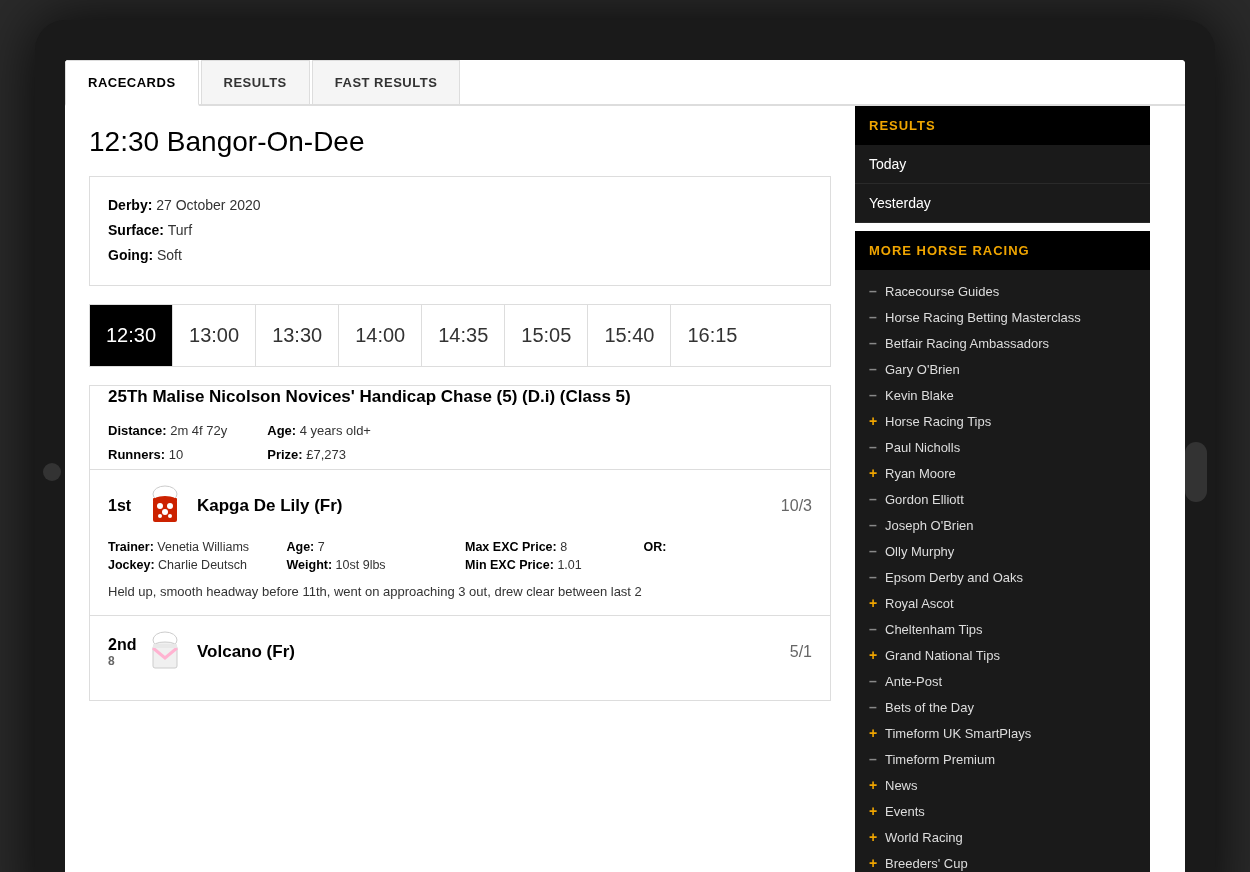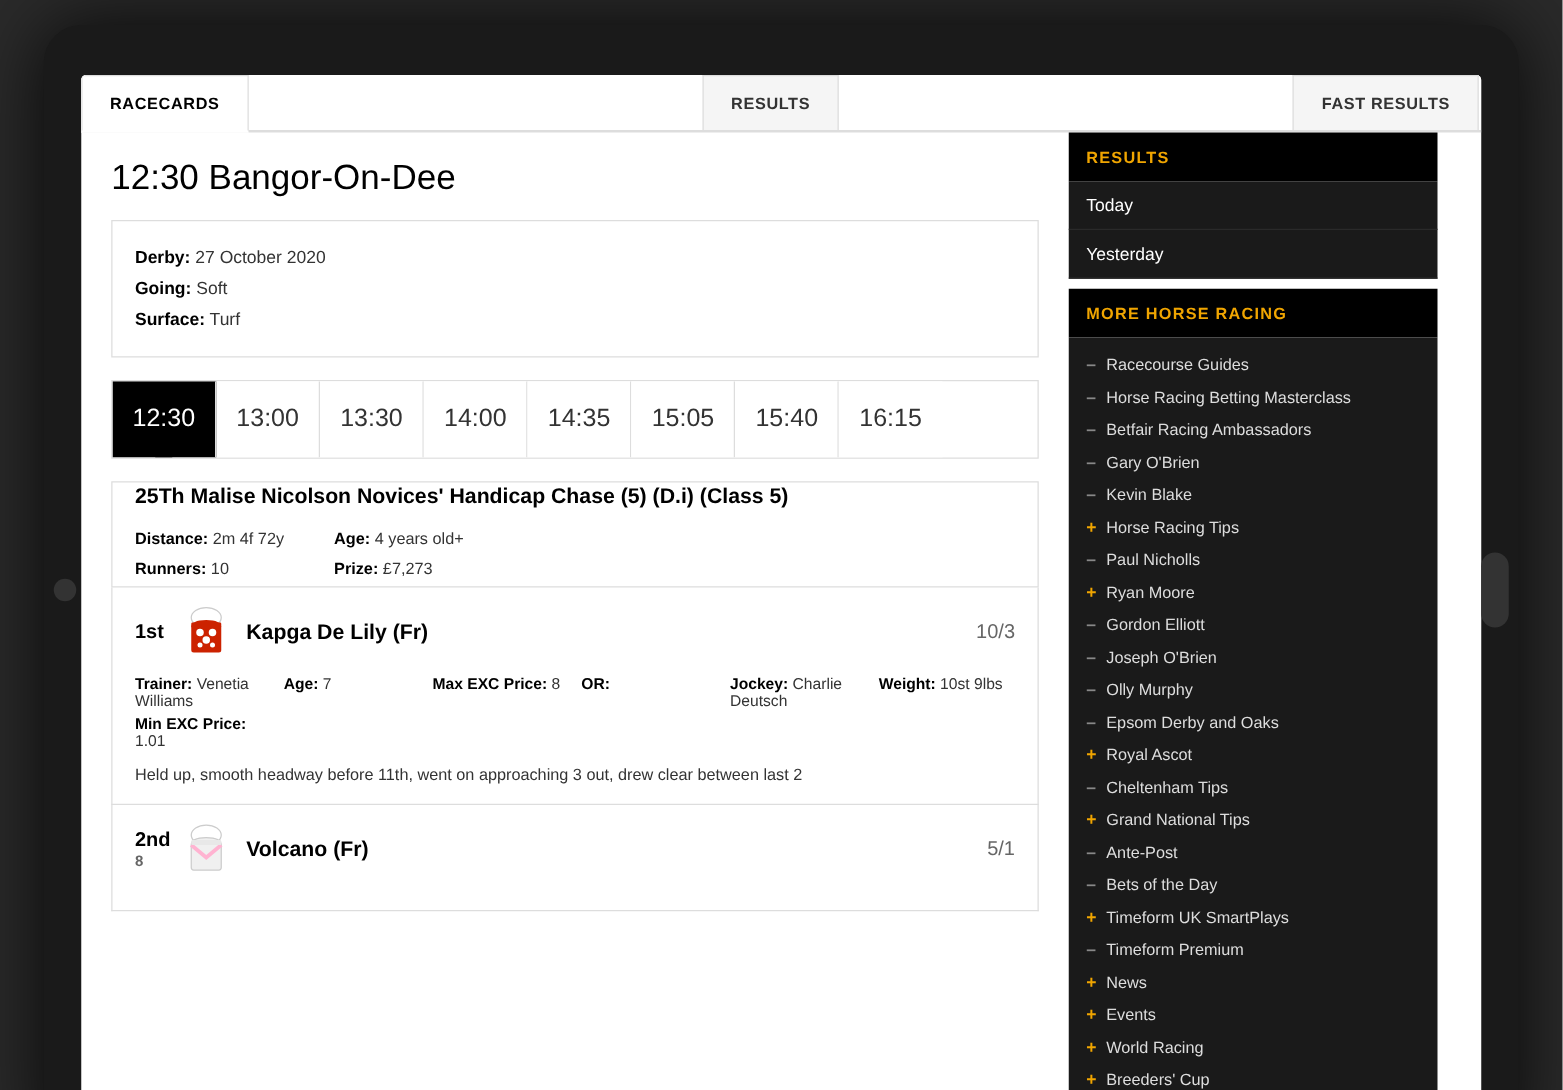--- a/index.html
+++ b/index.html
@@ -27,21 +27,20 @@
       min-height: 740px;
       border-radius: 4px;
       overflow: hidden;
     }
     
     .top-tabs {
       display: flex;
       border-bottom: 2px solid #ddd;
       padding: 0;
       background: #fff;
-      justify-content: space-between;
     }
     .top-tab {
       padding: 14px 22px;
       font-size: 13px;
       font-weight: bold;
       letter-spacing: 0.5px;
       cursor: pointer;
       border: 1px solid #ddd;
       border-bottom: none;
       margin-right: 2px;
@@ -179,21 +178,21 @@
       color: #000;
       flex: 1;
     }
     .horse-odds {
       font-size: 16px;
       color: #666;
       font-weight: normal;
     }
     .horse-details-grid {
       display: grid;
-      grid-template-columns: 1fr 1fr 1fr 1fr 1fr 1fr;
+      grid-template-columns: 1fr 1fr 1fr 1fr;
       gap: 4px 10px;
       margin-bottom: 10px;
     }
     .horse-detail-item {
       font-size: 12.5px;
       color: #333;
     }
     .horse-detail-item strong {
       font-weight: bold;
       color: #000;
@@ -300,26 +299,26 @@
 
       <div class="main-content">
         <h1 class="page-title">12:30 Bangor-On-Dee</h1>
 
         <div class="race-info-box">
           <p>
             <strong>Derby:</strong>
             <span>27 October 2020</span>
           </p>
           <p>
+            <strong>Surface:</strong>
+            <span>Turf</span>
+          </p>
+          <p>
             <strong>Going:</strong>
             <span>Soft</span>
-          </p>
-          <p>
-            <strong>Surface:</strong>
-            <span>Turf</span>
           </p>
         </div>
 
         <div class="time-tabs">
           <div class="time-tab active">12:30</div>
           <div class="time-tab">13:00</div>
           <div class="time-tab">13:30</div>
           <div class="time-tab">14:00</div>
           <div class="time-tab">14:35</div>
           <div class="time-tab">15:05</div>

